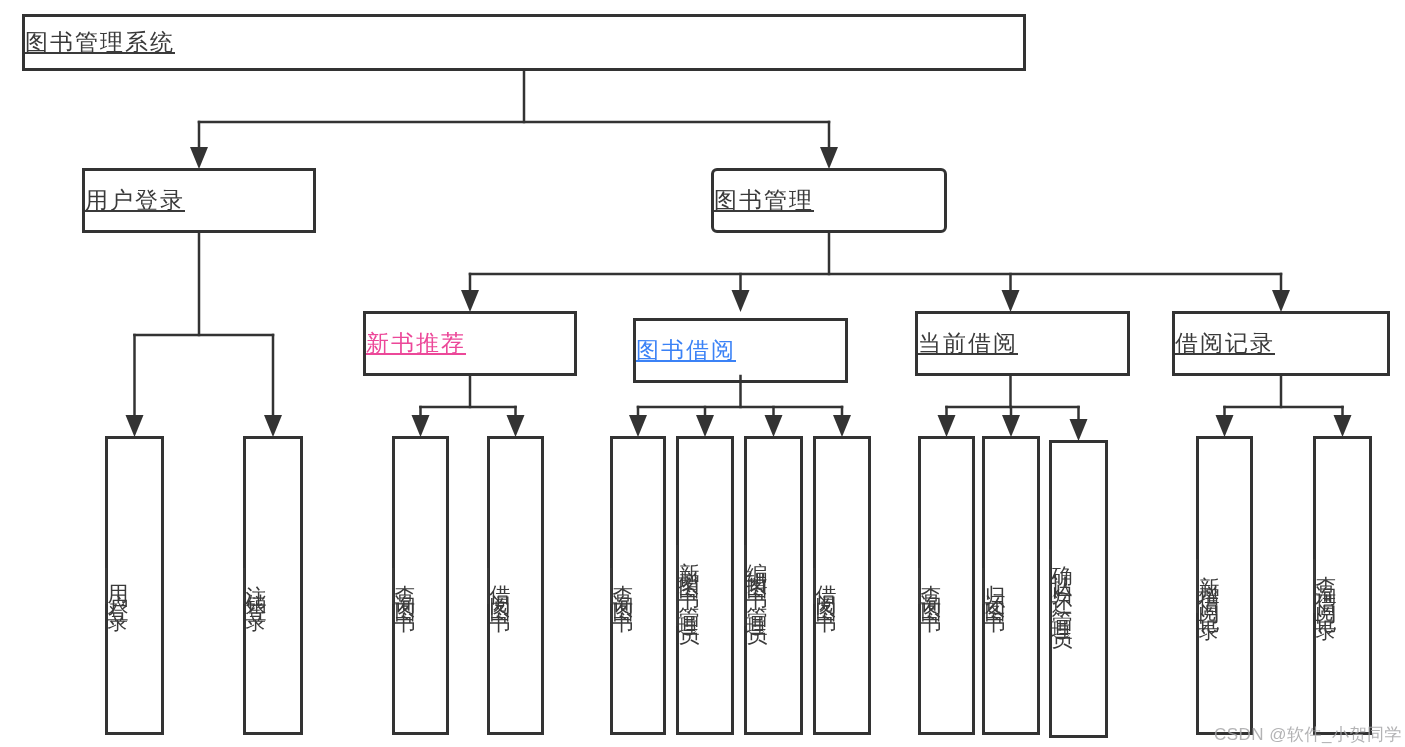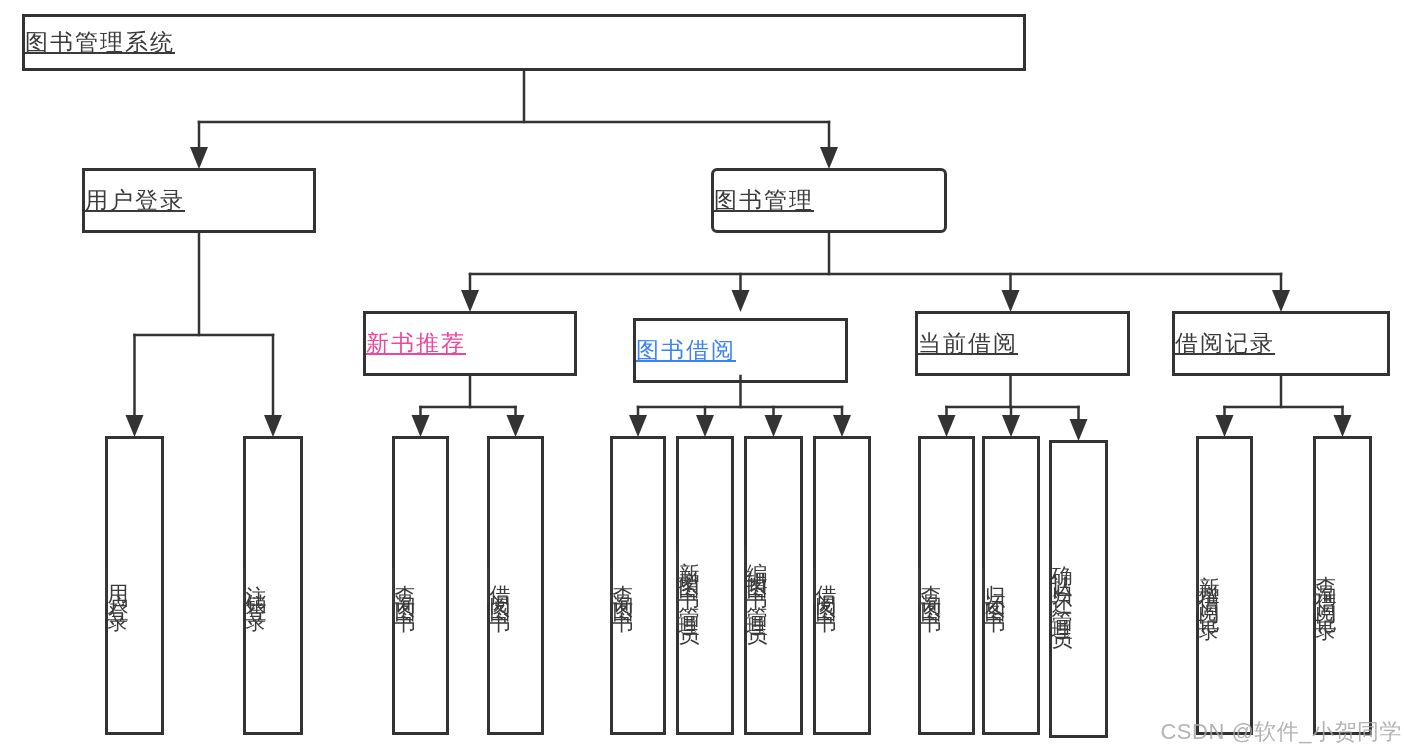--- a/index.html
+++ b/index.html
@@ -45,21 +45,21 @@
     text-orientation: mixed;
     font-size: 21px;
     letter-spacing: 9px;
     line-height: 1;
   }
   .watermark {
     position: absolute;
     right: 3px;
     bottom: 2px;
     z-index: 5;
-    font-size: 22px;
+    font-size: 17px;
     line-height: 1.2;
     letter-spacing: 0.5px;
     opacity: 0.85;
     white-space: nowrap;
     text-align: right;
   }
 </style>
 </head>
 <body>
 

